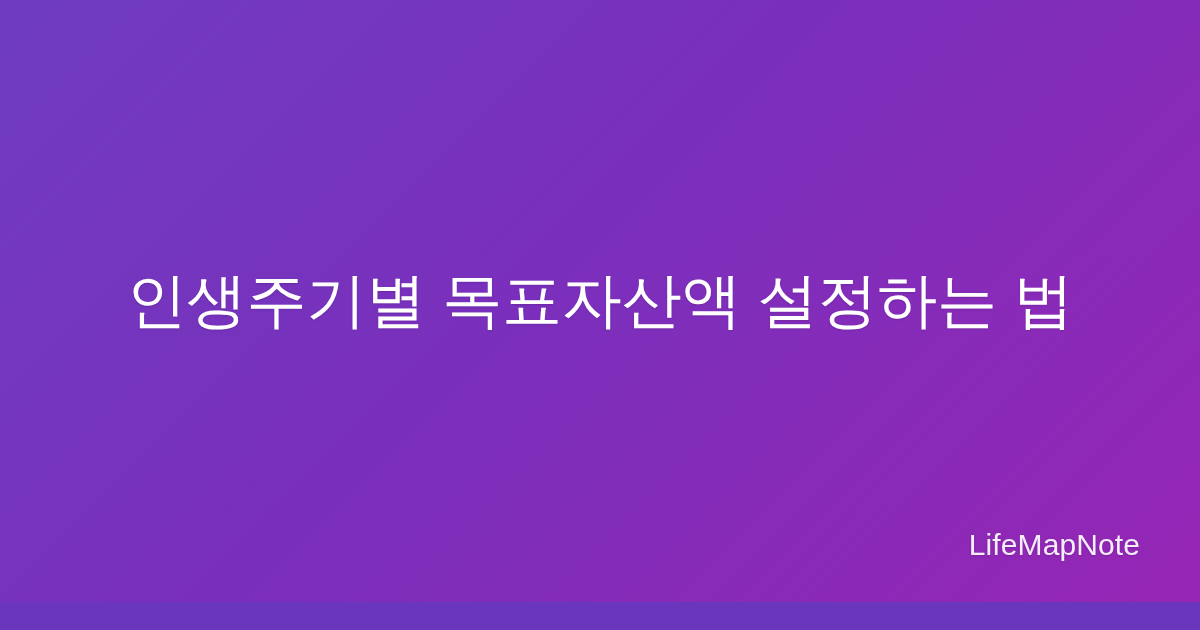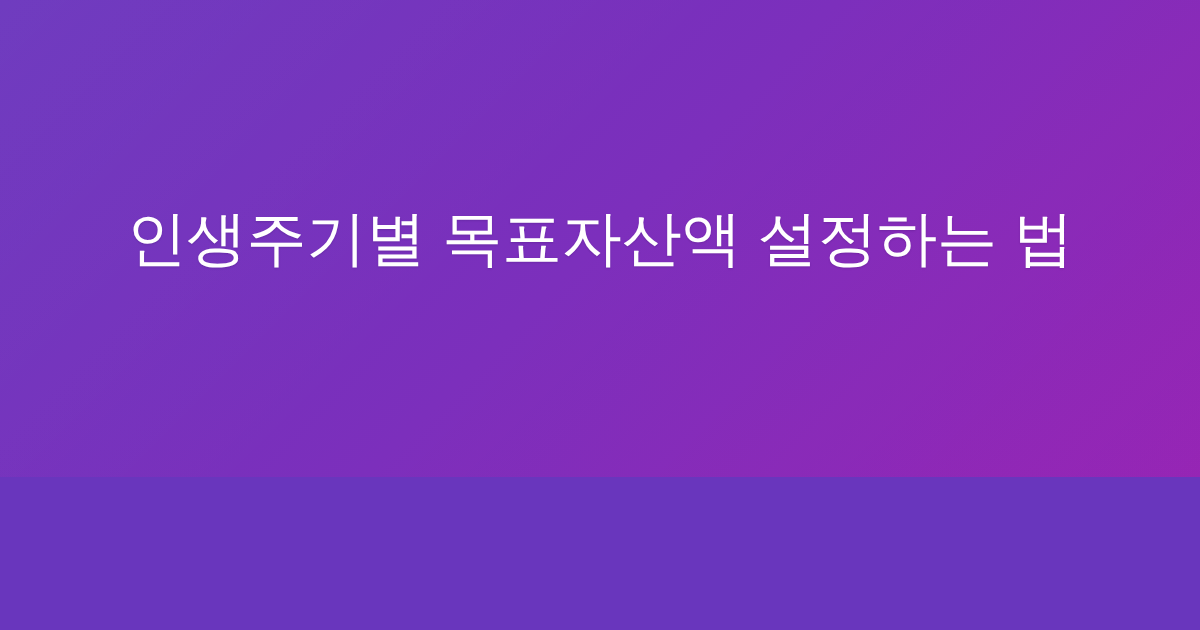--- a/index.html
+++ b/index.html
@@ -13,21 +13,21 @@
     height: 630px;
     overflow: hidden;
     background: #6936bd;
     font-family: "Liberation Sans", "DejaVu Sans", sans-serif;
   }
 
   .og-card {
     position: relative;
     box-sizing: border-box;
     width: 1200px;
-    height: 477px;
+    height: 602px;
     background-image: linear-gradient(135deg, #6a35bd 0%, #7c2fbc 50%, #9926b8 100%);
     overflow: hidden;
   }
 
   
   .og-card::after {
     content: "";
     position: absolute;
     inset: 0;
     background-image: linear-gradient(135deg,
@@ -79,14 +79,15 @@
 </style>
 </head>
 <body>
 
 <div class="og-card">
 
   <div class="card-body">
     <h1 class="card-title">인생주기별 목표자산액 설정하는 법</h1>
   </div>
 
+  <div class="card-watermark">LifeMapNote</div>
 
 </div>
 
 </body></html>

